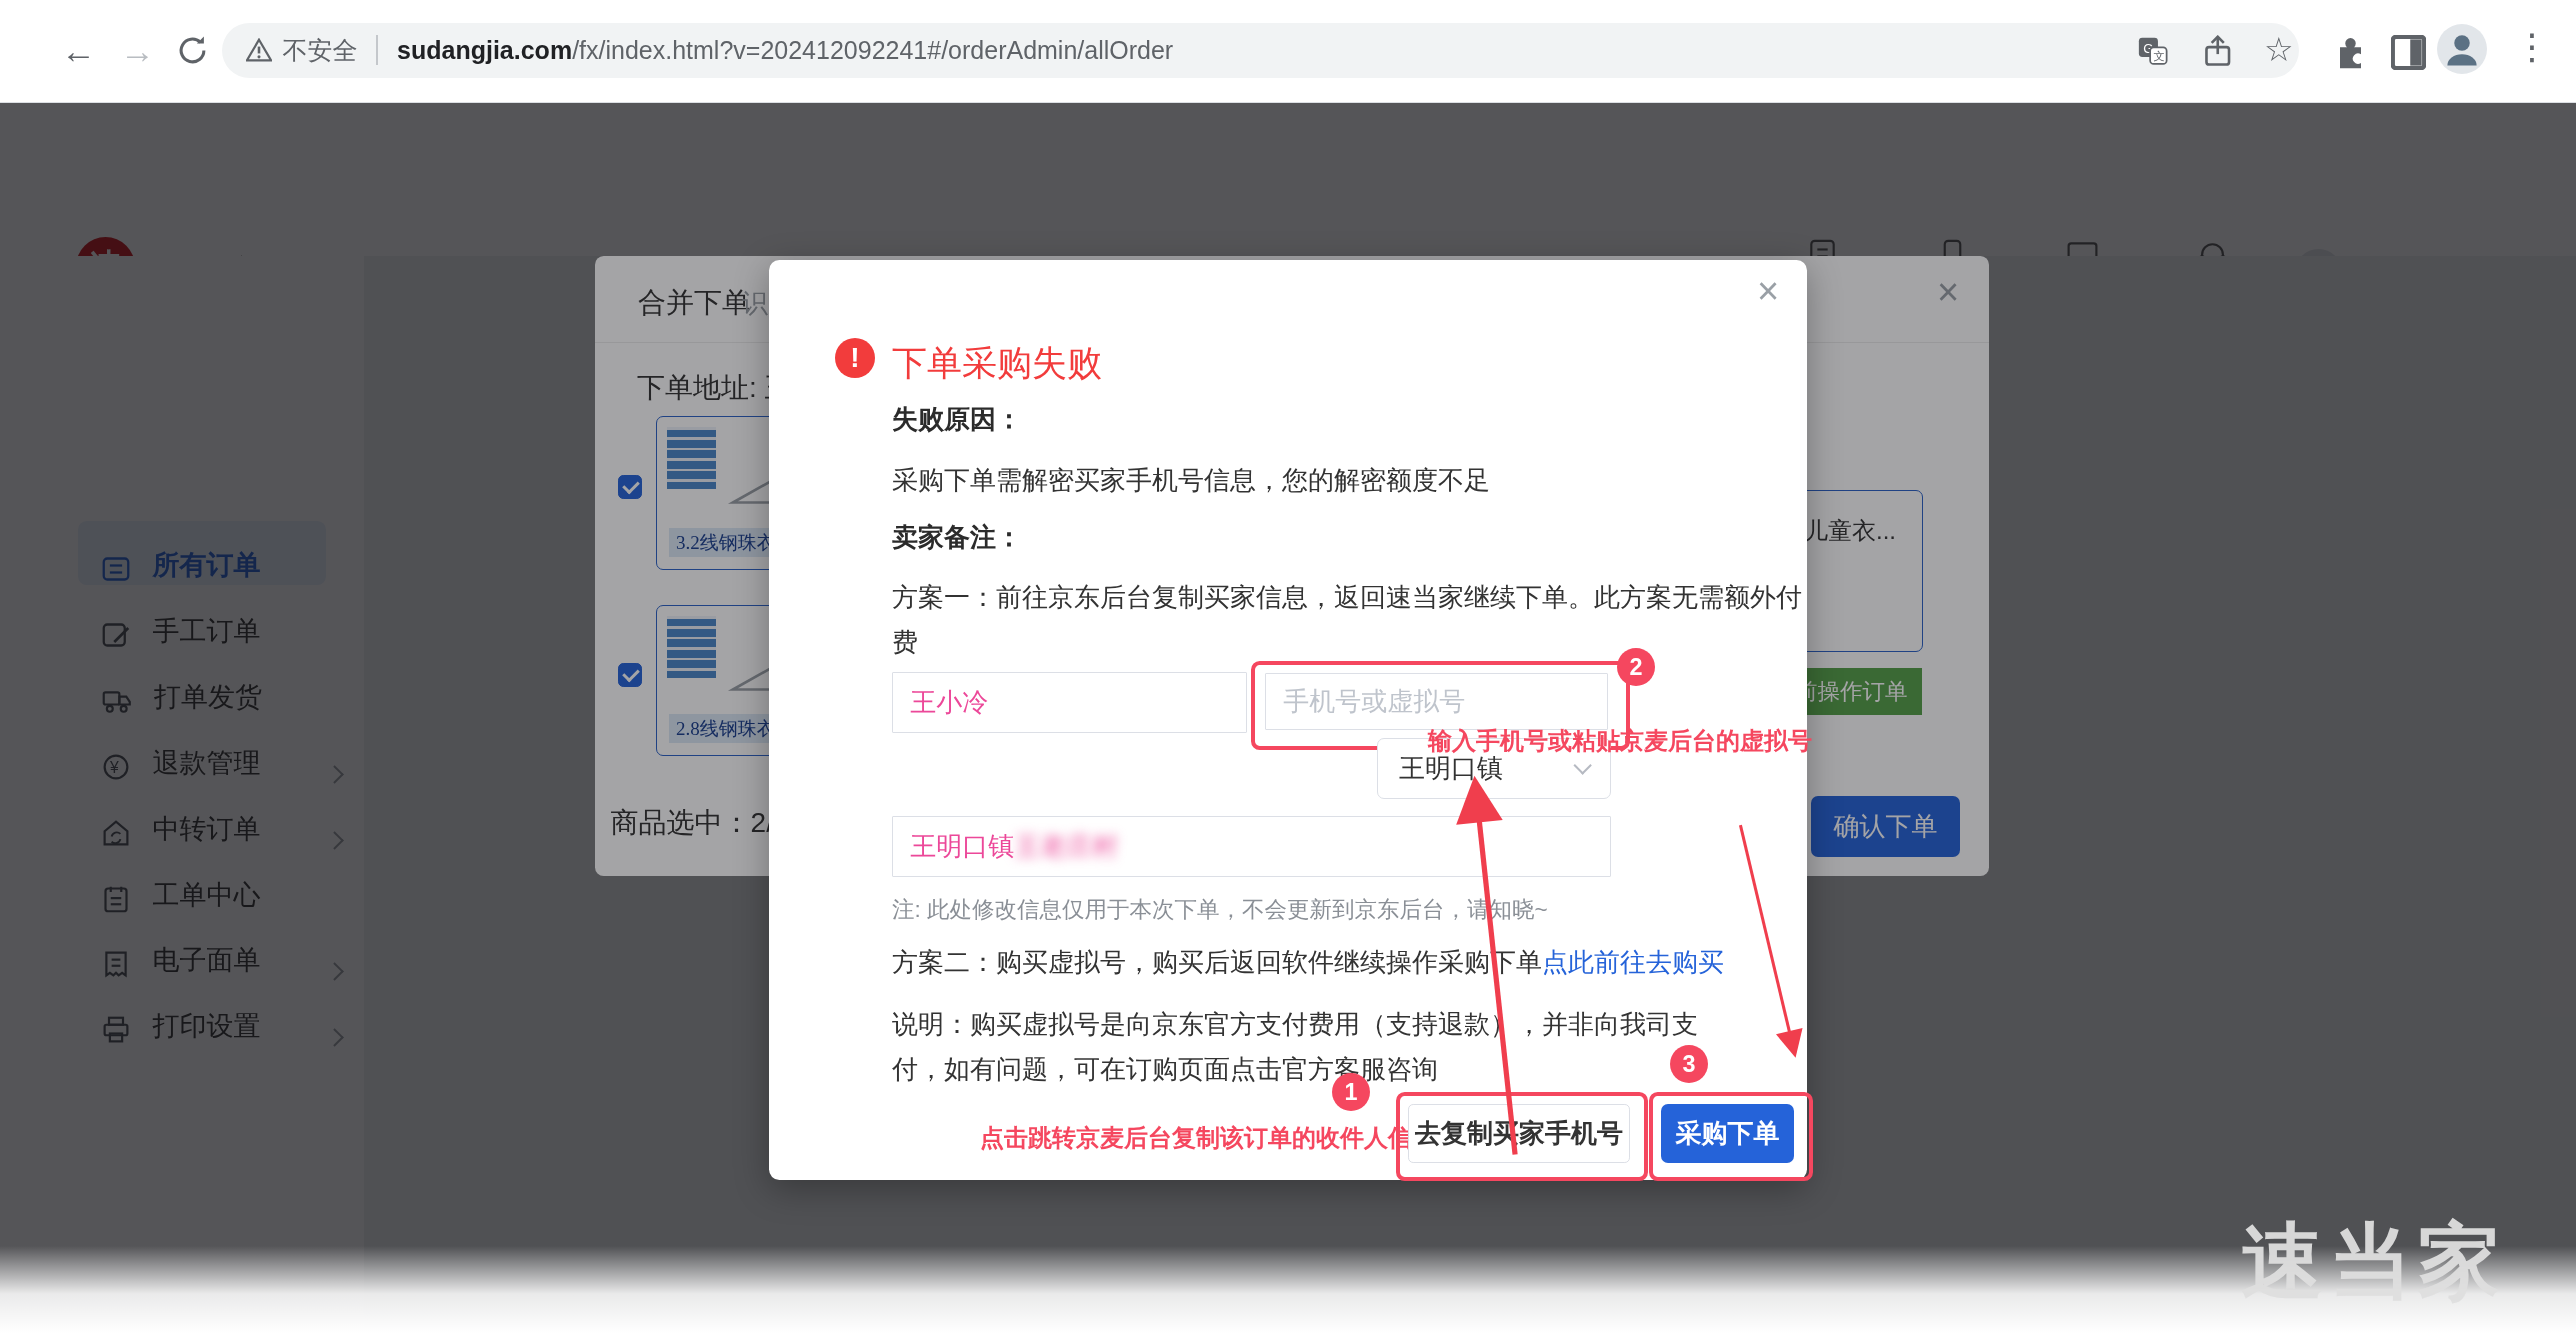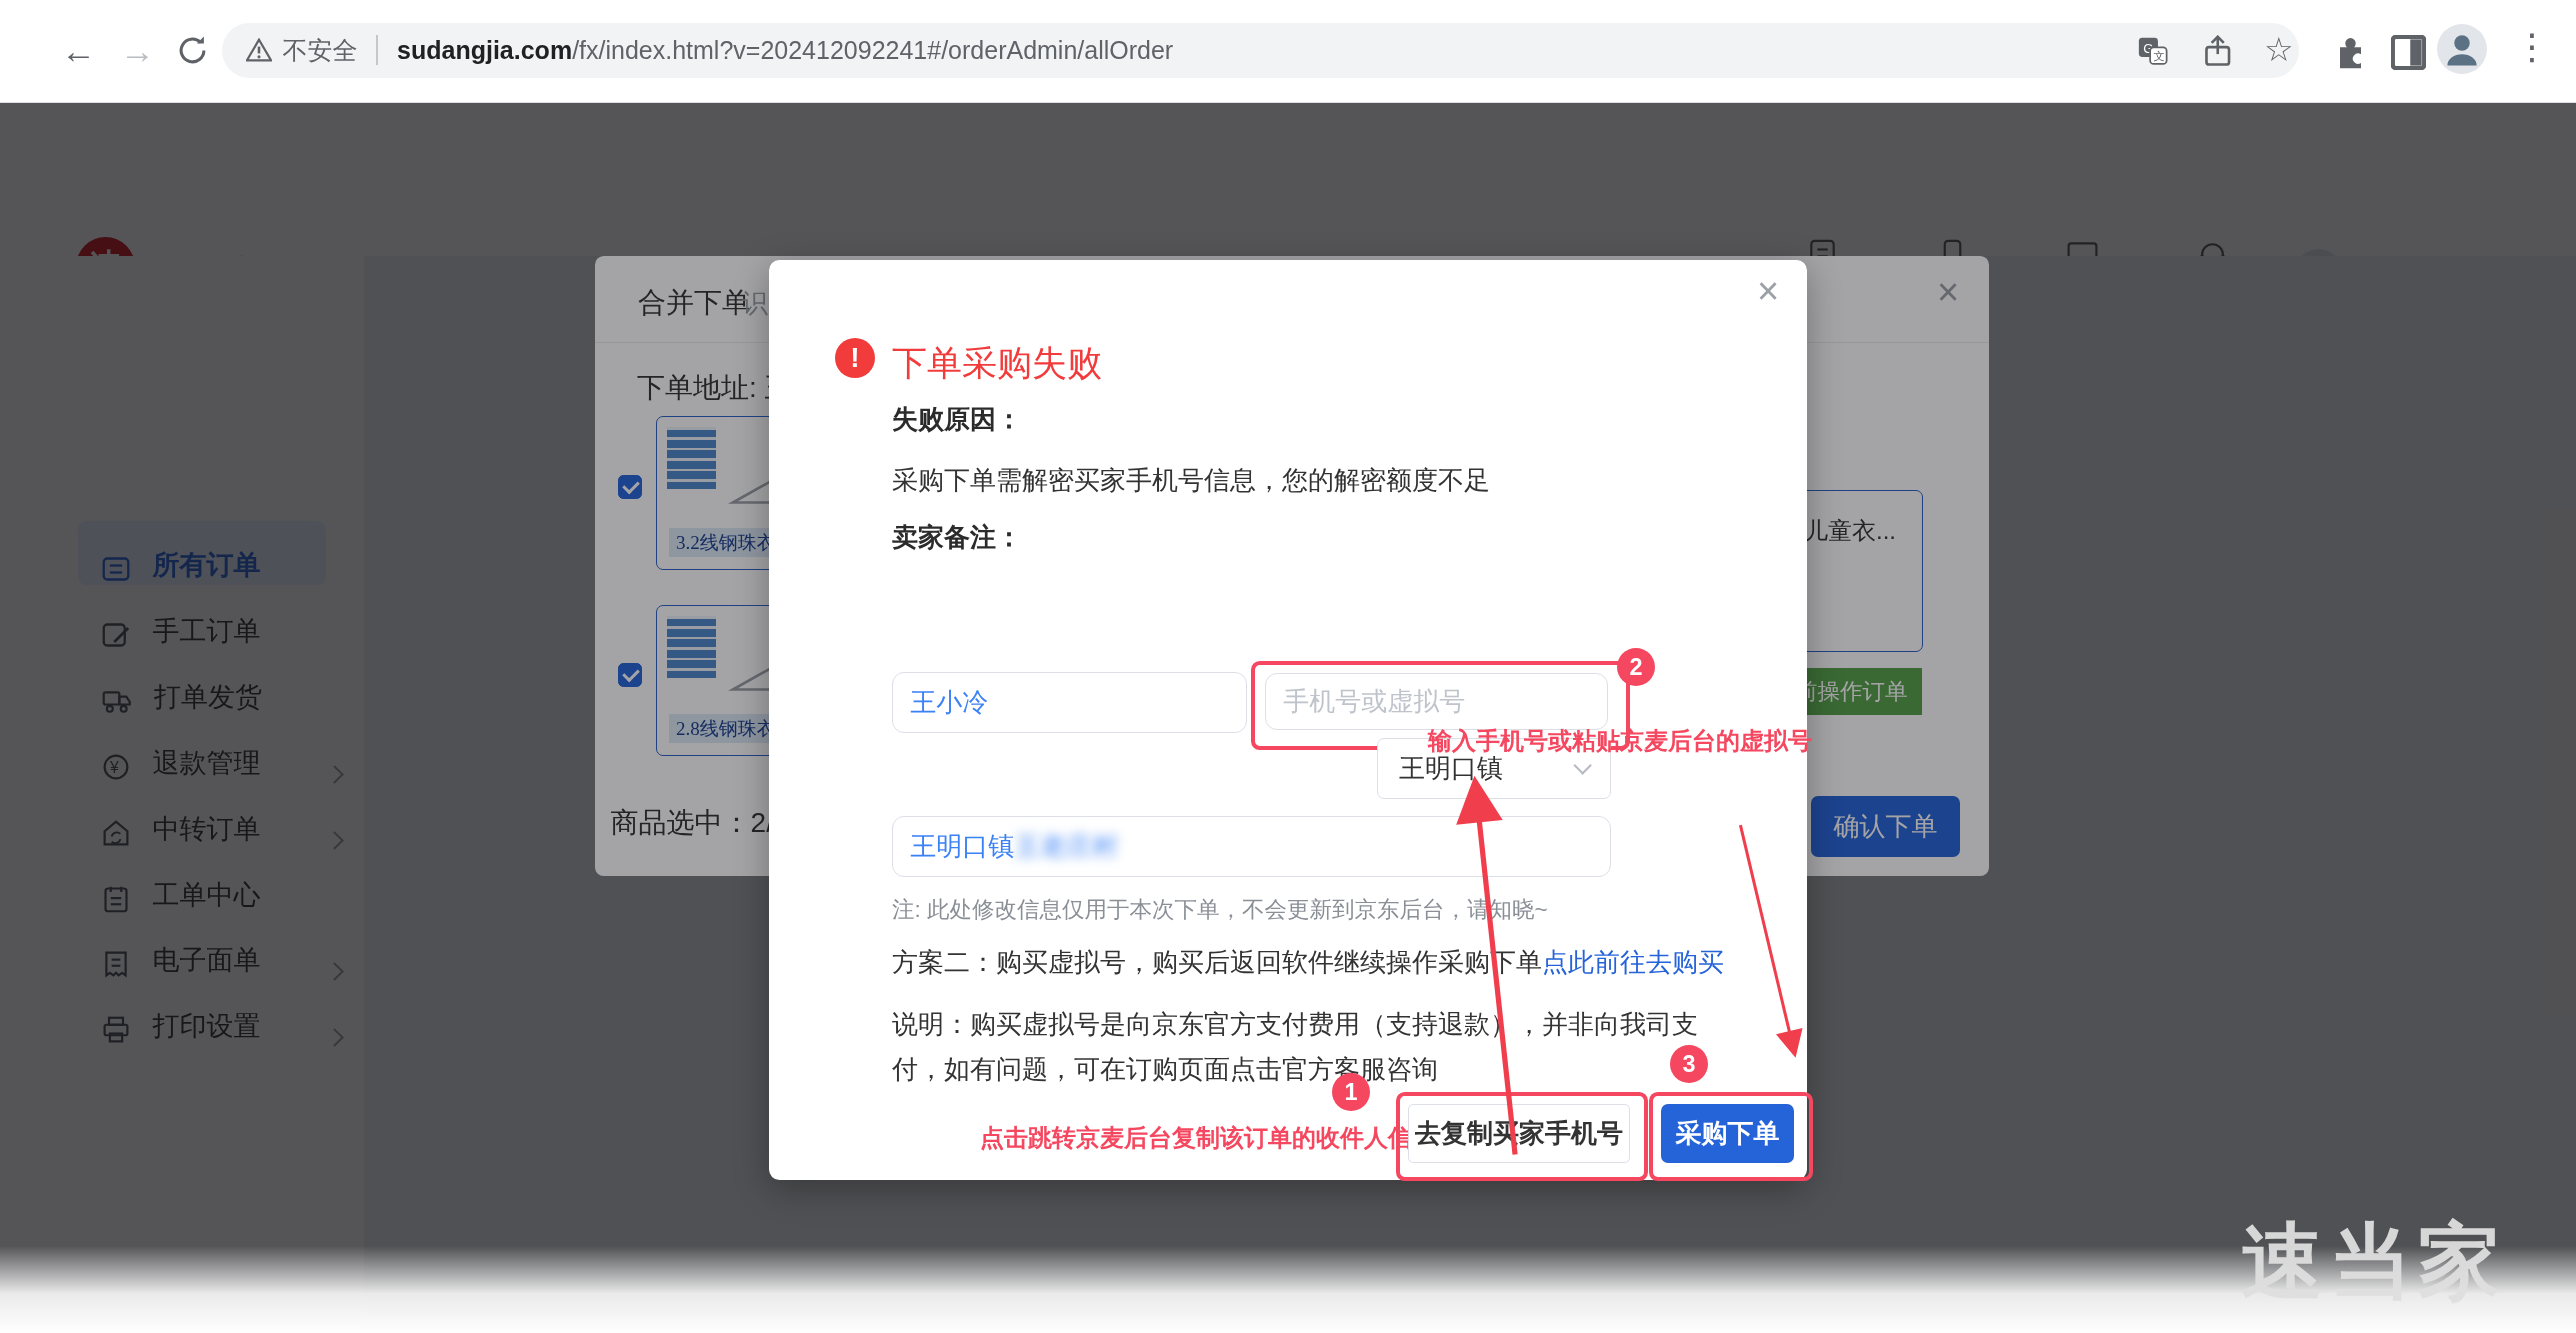--- a/index.html
+++ b/index.html
@@ -71,21 +71,21 @@
   .pcard{position:absolute;border:1.7px solid #2a62c9;border-radius:7px;background:#fff}
   .infobox{position:absolute;background:#4a86c8;background-image:repeating-linear-gradient(
             180deg,rgba(255,255,255,.9) 0 2.6px,transparent 2.6px 10.4px)}
   .caption{font-family:"Liberation Serif",serif;color:#1a3f8f;background:#dce8f5;font-size:19px;padding:1.7px 7px}
   .closex{font-size:38px;color:#9aa0a6;line-height:1}
 
   #errmodal{position:absolute;left:769px;top:260px;width:1038px;height:920px;background:#fff;
             border-radius:10.4px;z-index:40;box-shadow:0 8.7px 35px rgba(0,0,0,.3)}
   .m-label{font-size:26px;font-weight:bold;color:#2b2b2b}
   .m-text{font-size:26px;color:#333;line-height:45px}
-  .inp{border:1.7px solid #dcdfe6;border-radius:12px;font-size:26px;color:#3b82f6;padding:0 17.3px;
+  .inp{border:1.7px solid #dcdfe6;border-radius:1px;font-size:26px;color:#ec4899;padding:0 17.3px;
        outline:none;box-sizing:border-box;background:#fff;font-family:inherit}
   .inp::placeholder{color:#bfc4cc}
   .sel{border:1.7px solid #dcdfe6;border-radius:7px;background:#fff;display:flex;align-items:center;
        padding:0 21px;font-size:26px;color:#333;box-sizing:border-box}
   .chev-d{width:11.3px;height:11.3px;border-right:2.6px solid #b6bac2;border-bottom:2.6px solid #b6bac2;
           transform:rotate(45deg);margin-left:auto;margin-top:-5.2px}
   .hl{border:4.3px solid #f5475f;border-radius:8.7px}
   .red-note{color:#f5475f;font-size:24px;font-weight:bold}
   .linkblue{color:#2563d9}
 
@@ -394,20 +394,21 @@
   <span class="abs closex" style="left:988px;top:12px">×</span>
 
   <span class="abs" style="left:66px;top:78px;width:40px;height:40px;border-radius:50%;background:#f23c3c;color:#fff;
         font-size:28px;font-weight:bold;display:flex;align-items:center;justify-content:center">!</span>
   <span class="abs nw" style="left:123px;top:80px;font-size:35px;font-weight:500;color:#f23c3c">下单采购失败</span>
 
   <span class="abs m-label nw" style="left:123px;top:142px">失败原因：</span>
   <span class="abs m-text nw" style="left:123px;top:198px">采购下单需解密买家手机号信息，您的解密额度不足</span>
   <span class="abs m-label nw" style="left:123px;top:260px">卖家备注：</span>
 
+  <div class="abs m-text" style="left:123px;top:315px;width:910px">方案一：前往京东后台复制买家信息，返回速当家继续下单。此方案无需额外付费</div>
 
   <input class="abs inp" style="left: 123px; top: 412px; width: 355px; height: 61px;" value="王小冷">
   <span class="abs hl" style="left:482px;top:401px;width:371px;height:81px"></span>
   <input class="abs inp" style="left: 496px; top: 413px; width: 343px; height: 57px;" placeholder="手机号或虚拟号">
   <span class="abs nbadge" style="left:848px;top:388px">2</span>
   <span class="abs red-note nw" style="left:659px;top:465px;z-index:5">输入手机号或粘贴京麦后台的虚拟号</span>
 
   <div class="abs sel" style="left:608px;top:478px;width:234px;height:61px">
     <span class="nw">王明口镇</span>
     <span class="chev-d"></span>

